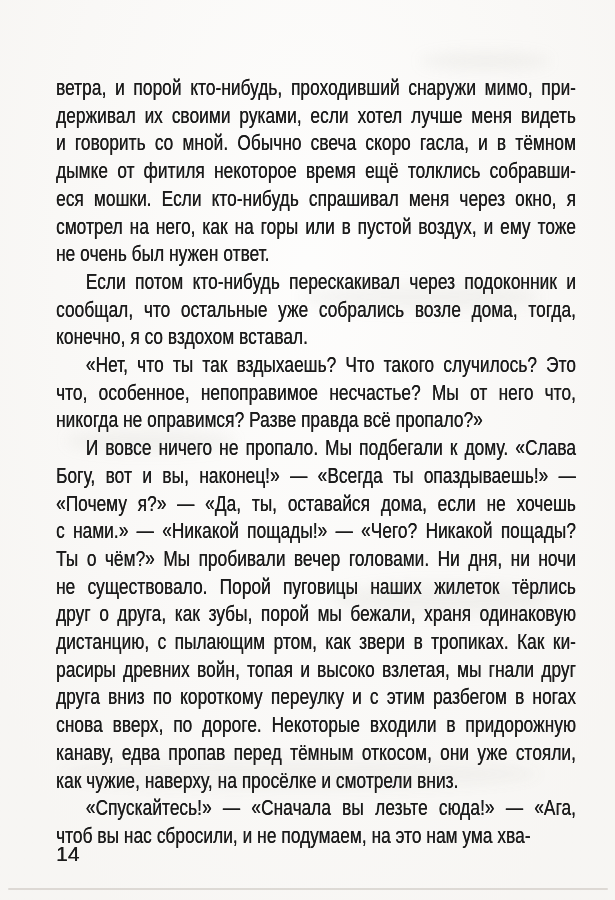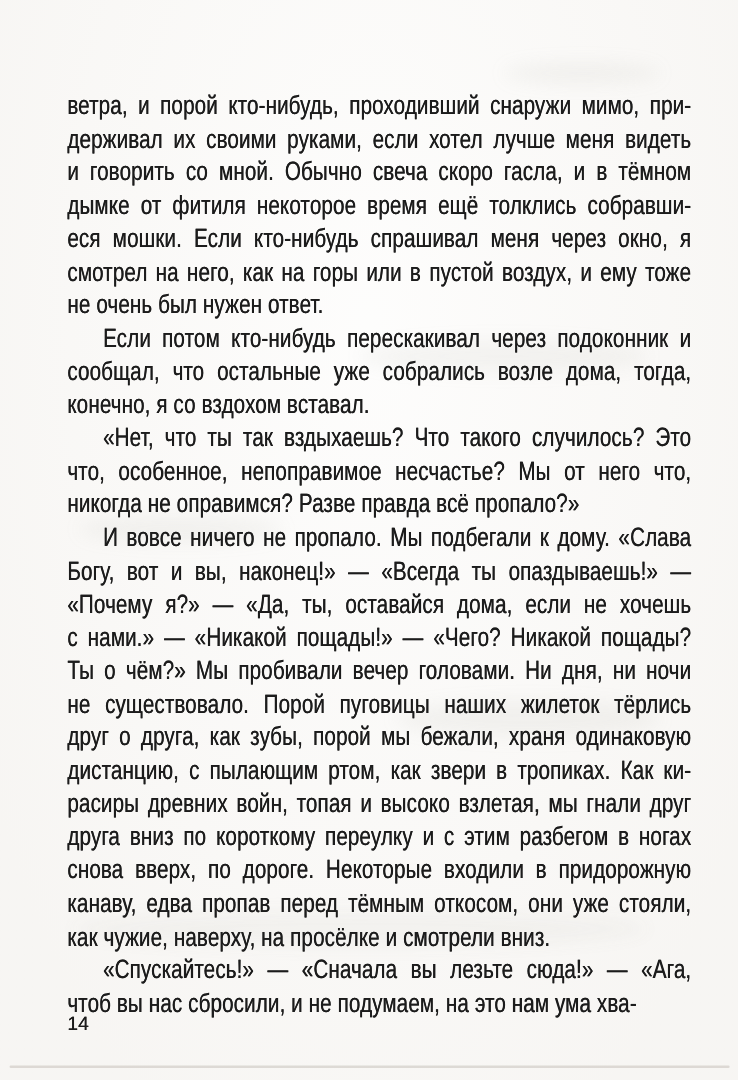--- a/index.html
+++ b/index.html
@@ -50,21 +50,21 @@
     text-align: justify;
     text-align-last: justify;
     white-space: normal;
   }
   .line.last { text-align-last: left; }
   .line.indent { padding-left: 38px; }
   .page-number {
     position: absolute;
     left: 56px;
     top: 841px;
-    font-size: 16px;
+    font-size: 21px;
     line-height: 26px;
     color: var(--ink, #1c1c1c);
     text-shadow: 0.3px 0 0 currentColor;
   }
   
   .artifact {
     position: absolute;
     border-radius: 50%;
     background: rgba(170,165,158,0.10);
     filter: blur(7px);

